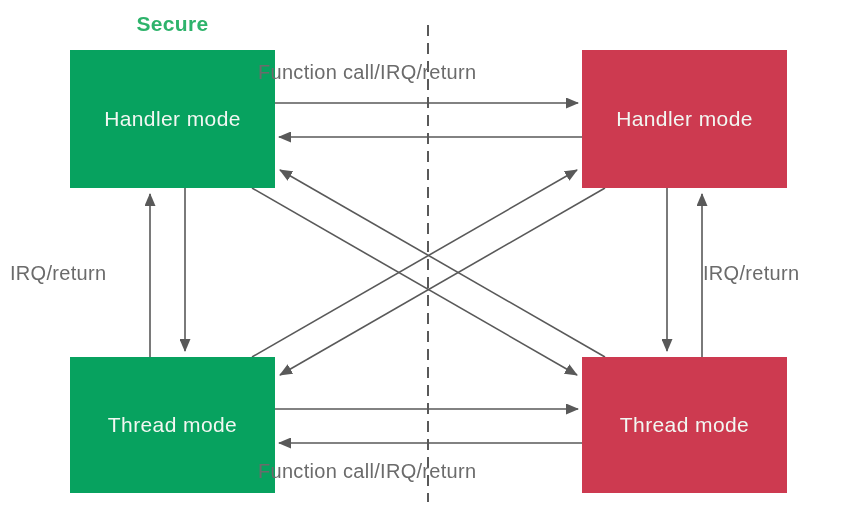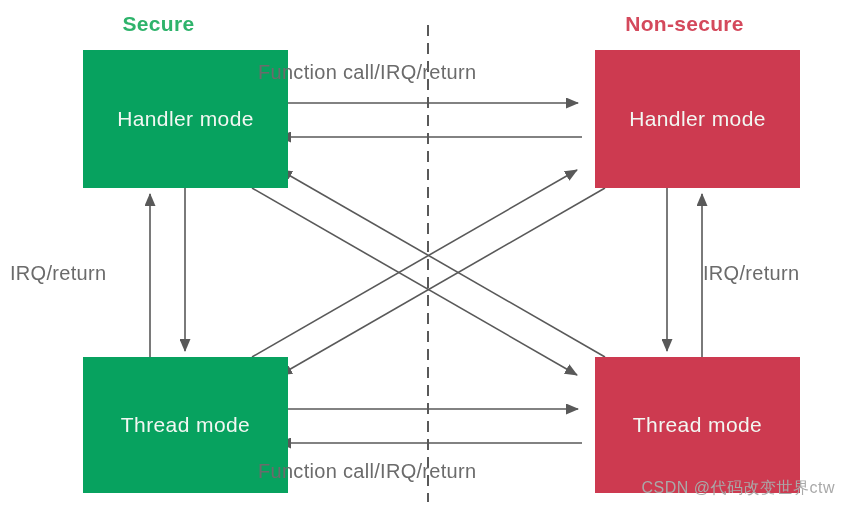--- a/index.html
+++ b/index.html
@@ -11,33 +11,33 @@
     --edge-label:#6b6b6b;
     --box-text:#f2f7f2;
     --watermark:#a9a9a9;
   }
   *{margin:0;padding:0;box-sizing:border-box;}
   body{background:#ffffff;font-family:"Liberation Sans",sans-serif;}
   .stage{position:relative;width:848px;height:508px;background:#ffffff;overflow:hidden;}
   .layer{position:absolute;left:0;top:0;width:848px;height:508px;}
   .mode-box{
     position:absolute;display:flex;align-items:center;justify-content:center;
-    color:var(--box-text);font-size:21px;letter-spacing:.4px;font-weight:400;margin-left:13px;
+    color:var(--box-text);font-size:21px;letter-spacing:.4px;font-weight:400;
   }
   .mode-box.secure{background:var(--secure-box);}
   .mode-box.nonsecure{background:var(--nonsecure-box);}
   .box-secure-handler{left:70px;top:50px;width:205px;height:138px;}
   .box-nonsecure-handler{left:582px;top:50px;width:205px;height:138px;}
   .box-secure-thread{left:70px;top:357px;width:205px;height:136px;}
   .box-nonsecure-thread{left:582px;top:357px;width:205px;height:136px;}
   .col-title{
     position:absolute;top:12px;width:205px;text-align:center;
     font-size:21px;font-weight:600;letter-spacing:.3px;
   }
-  .col-title.secure{left:56px;color:var(--secure-title);}
+  .col-title.secure{left:70px;color:var(--secure-title);}
   .col-title.nonsecure{left:582px;color:var(--nonsecure-title);}
   .edge-label{
     position:absolute;color:var(--edge-label);font-size:20px;letter-spacing:.3px;
     text-align:left;line-height:24px;
   }
   .edge-label.top{left:258px;top:60px;width:340px;}
   .edge-label.bottom{left:258px;top:459px;width:340px;}
   .edge-label.left{left:10px;top:261px;width:140px;}
   .edge-label.right{left:703px;top:261px;width:140px;}
   .watermark{
@@ -73,34 +73,32 @@
     <line class="arrow" x1="667" y1="188" x2="667" y2="351" marker-end="url(#ah)"></line>
     <line class="arrow" x1="702" y1="357" x2="702" y2="194" marker-end="url(#ah)"></line>
 
     <line class="arrow" x1="252" y1="188" x2="577" y2="375" marker-end="url(#ah)"></line>
     <line class="arrow" x1="605" y1="357" x2="280" y2="170" marker-end="url(#ah)"></line>
     <line class="arrow" x1="605" y1="188" x2="280" y2="375" marker-end="url(#ah)"></line>
     <line class="arrow" x1="252" y1="357" x2="577" y2="170" marker-end="url(#ah)"></line>
   </svg>
 
   <div class="col-title secure">Secure</div>
-  <div class="col-title nonsecure">Non-secure</div>
 
   <div class="mode-box secure box-secure-handler">
     <span>Handler mode</span>
   </div>
   <div class="mode-box nonsecure box-nonsecure-handler">
     <span>Handler mode</span>
   </div>
   <div class="mode-box secure box-secure-thread">
     <span>Thread mode</span>
   </div>
   <div class="mode-box nonsecure box-nonsecure-thread">
     <span>Thread mode</span>
   </div>
 
   <div class="edge-label top">Function call/IRQ/return</div>
   <div class="edge-label bottom">Function call/IRQ/return</div>
   <div class="edge-label left">IRQ/return</div>
   <div class="edge-label right">IRQ/return</div>
 
-  <div class="watermark">CSDN @代码改变世界ctw</div>
 </div>
 
 </body></html>

